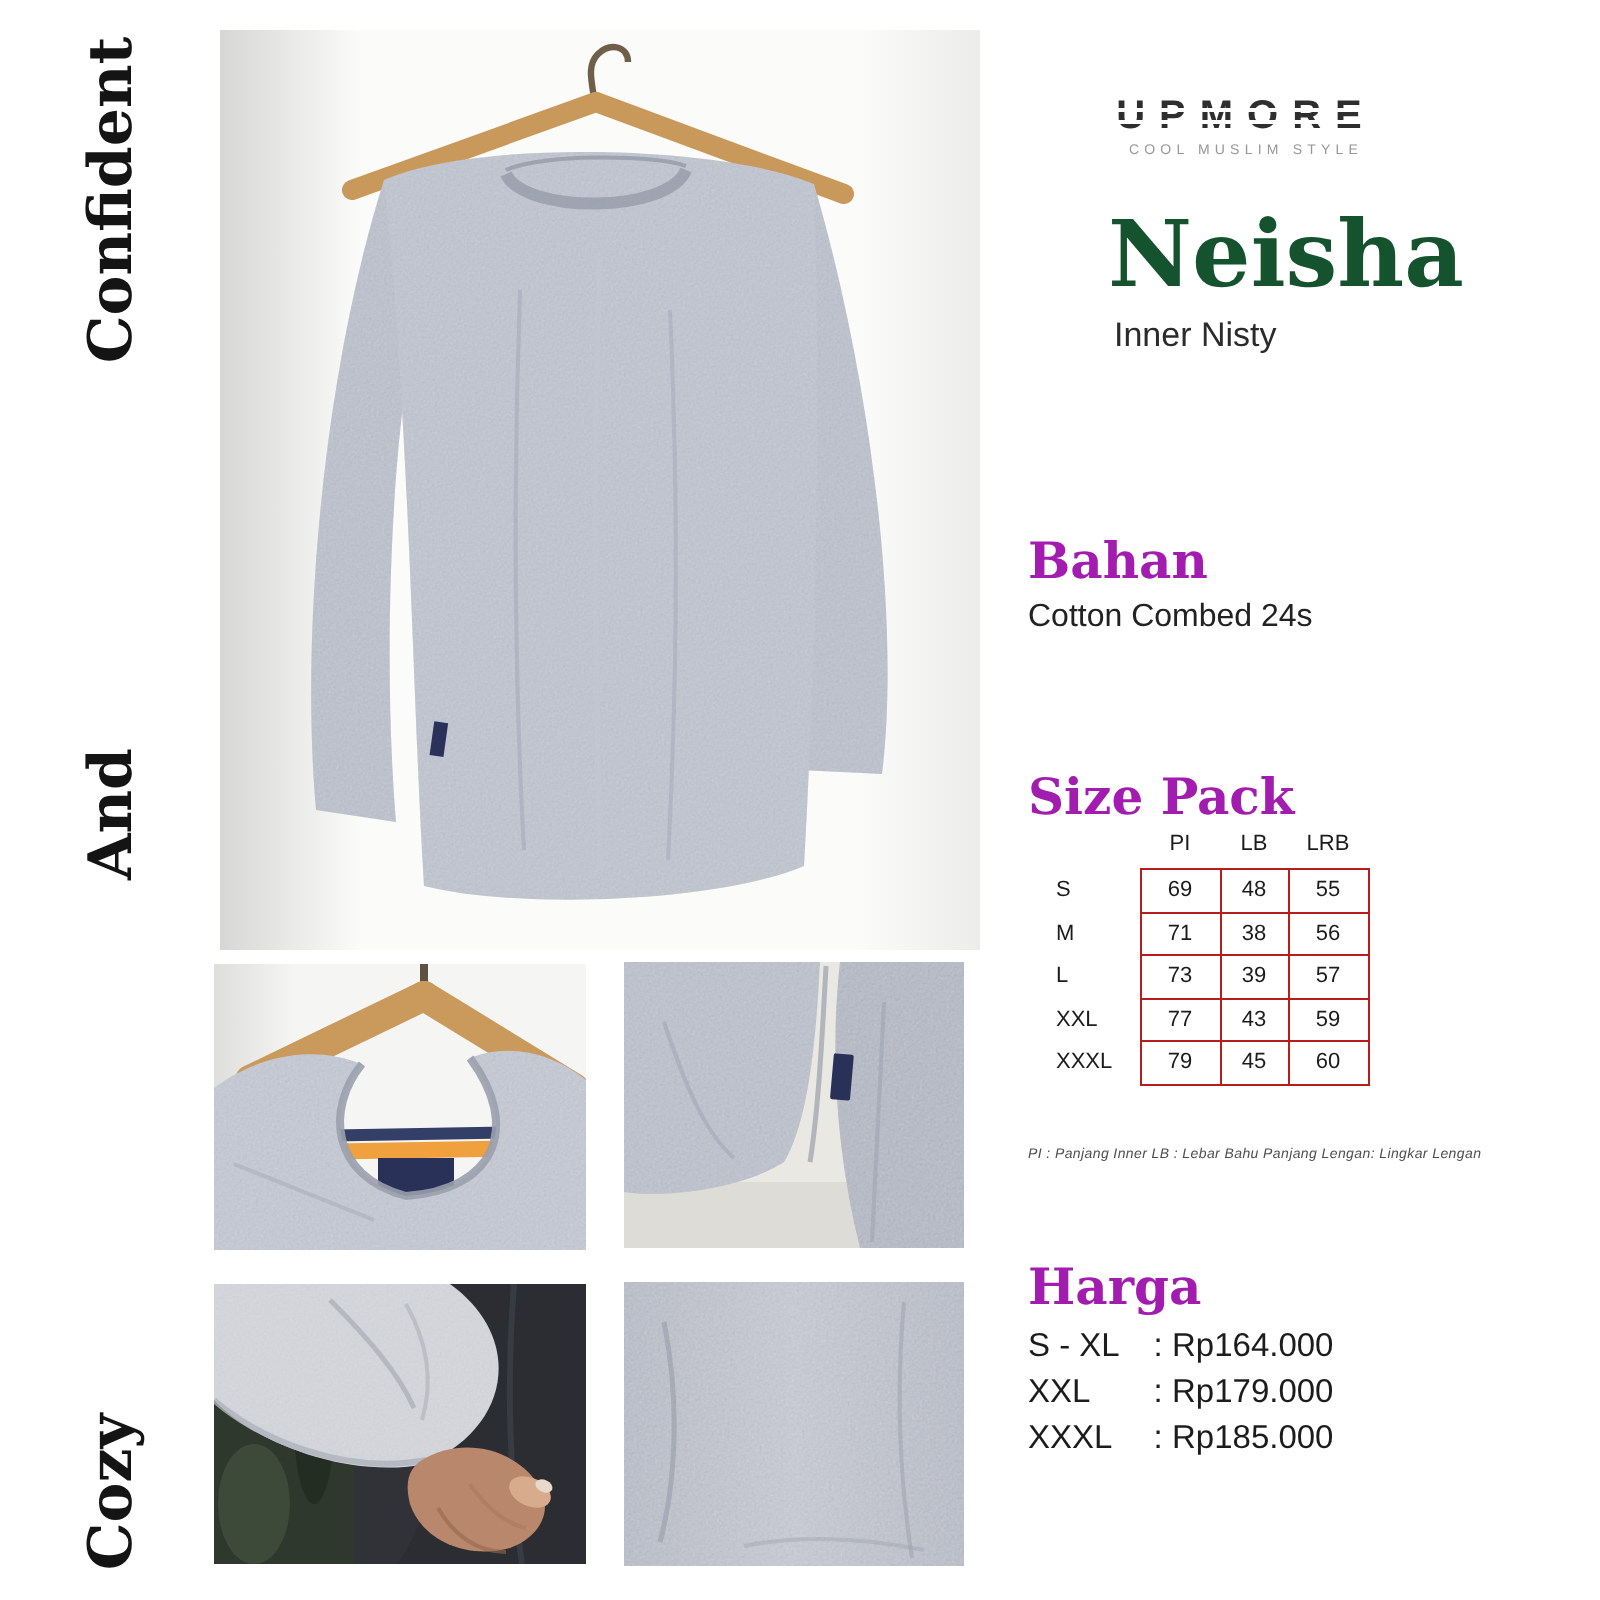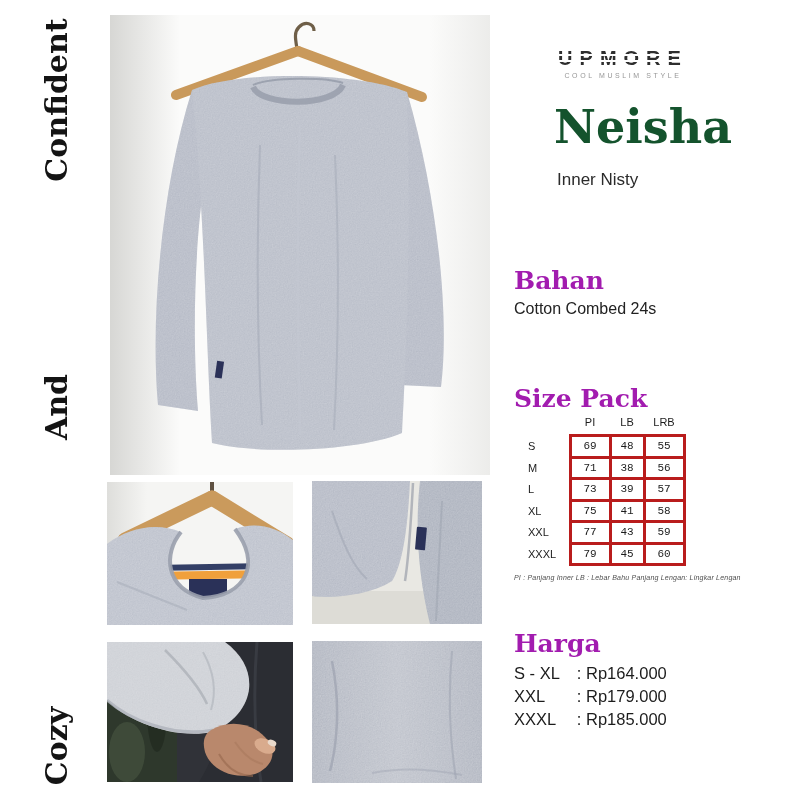--- a/index.html
+++ b/index.html
@@ -16,34 +16,34 @@
   .logo { position:relative; display:inline-block; font-size:20px; font-weight:600;
           letter-spacing:7px; color:#2e2e2e; padding-right:-7px;margin-top:19px; }
   .logo::before, .logo::after { content:""; position:absolute; left:-2px; right:-2px;
           height:2px; background:#ffffff; }
   .logo::before { top:7px; } .logo::after { top:13px; }
   .tagline { margin-top:2px; font-size:7px; letter-spacing:2.6px; color:#979797; }
 
   .product-name { position:absolute; left:554px; top:104px;
           font-family:"DejaVu Serif", serif; font-weight:700; font-size:46px;
           letter-spacing:0px; color:#14532d; line-height:1; }
-  .product-sub { position:absolute; left:557px; top:158px; font-size:17px; color:#2b2b2b;margin-top:12px; }
+  .product-sub { position:absolute; left:557px; top:158px; font-size:17px; color:#2b2b2b; }
 
   .sec-head { position:absolute; font-family:"DejaVu Serif", serif; font-weight:700;
           font-size:25px; color:#a21caf; line-height:1; }
   .sec-text { position:absolute; font-size:16px; color:#222; }
 
   
   .size-table { position:absolute; left:514px; top:416px; border-collapse:collapse;
           font-size:11px; color:#1c1c1c;margin-left:12px; }
   .size-table th { font-weight:400; text-align:center; padding:0 0 6px 0; }
   .size-table td { height:21.5px; text-align:center; vertical-align:middle; }
   .size-table td.lbl { width:44px; text-align:left; padding-left:2px; border:none; }
   .size-table th.lbl { width:44px; }
-  .size-table td.val { border:3px solid #b91c1c;font-family:Liberation Mono, monospace; }
+  .size-table td.val { border:1px solid #b91c1c; }
   .size-table .c1 { width:40px; } .size-table .c2 { width:34px; } .size-table .c3 { width:40px; }
 
   .footnote { position:absolute; left:514px; top:574px; width:240px;
           font-style:italic; font-size:7px; color:#4e4e4e; letter-spacing:0.2px; }
 
   .price-list { position:absolute; left:514px; top:660px; font-size:16.5px; color:#1c1c1c; }
   .price-row { display:flex; height:23px; align-items:flex-end; }
   .price-row .range { width:58px; }
   .price-row .colon { width:14px; text-align:center; }
 
@@ -149,26 +149,20 @@
       <td class="val c2">38</td>
       <td class="val c3">56</td>
     </tr>
     <tr>
       <td class="lbl">L</td>
       <td class="val c1">73</td>
       <td class="val c2">39</td>
       <td class="val c3">57</td>
     </tr>
     <tr>
-      <td class="lbl">XL</td>
-      <td class="val c1">75</td>
-      <td class="val c2">41</td>
-      <td class="val c3">58</td>
-    </tr>
-    <tr>
       <td class="lbl">XXL</td>
       <td class="val c1">77</td>
       <td class="val c2">43</td>
       <td class="val c3">59</td>
     </tr>
     <tr>
       <td class="lbl">XXXL</td>
       <td class="val c1">79</td>
       <td class="val c2">45</td>
       <td class="val c3">60</td>

